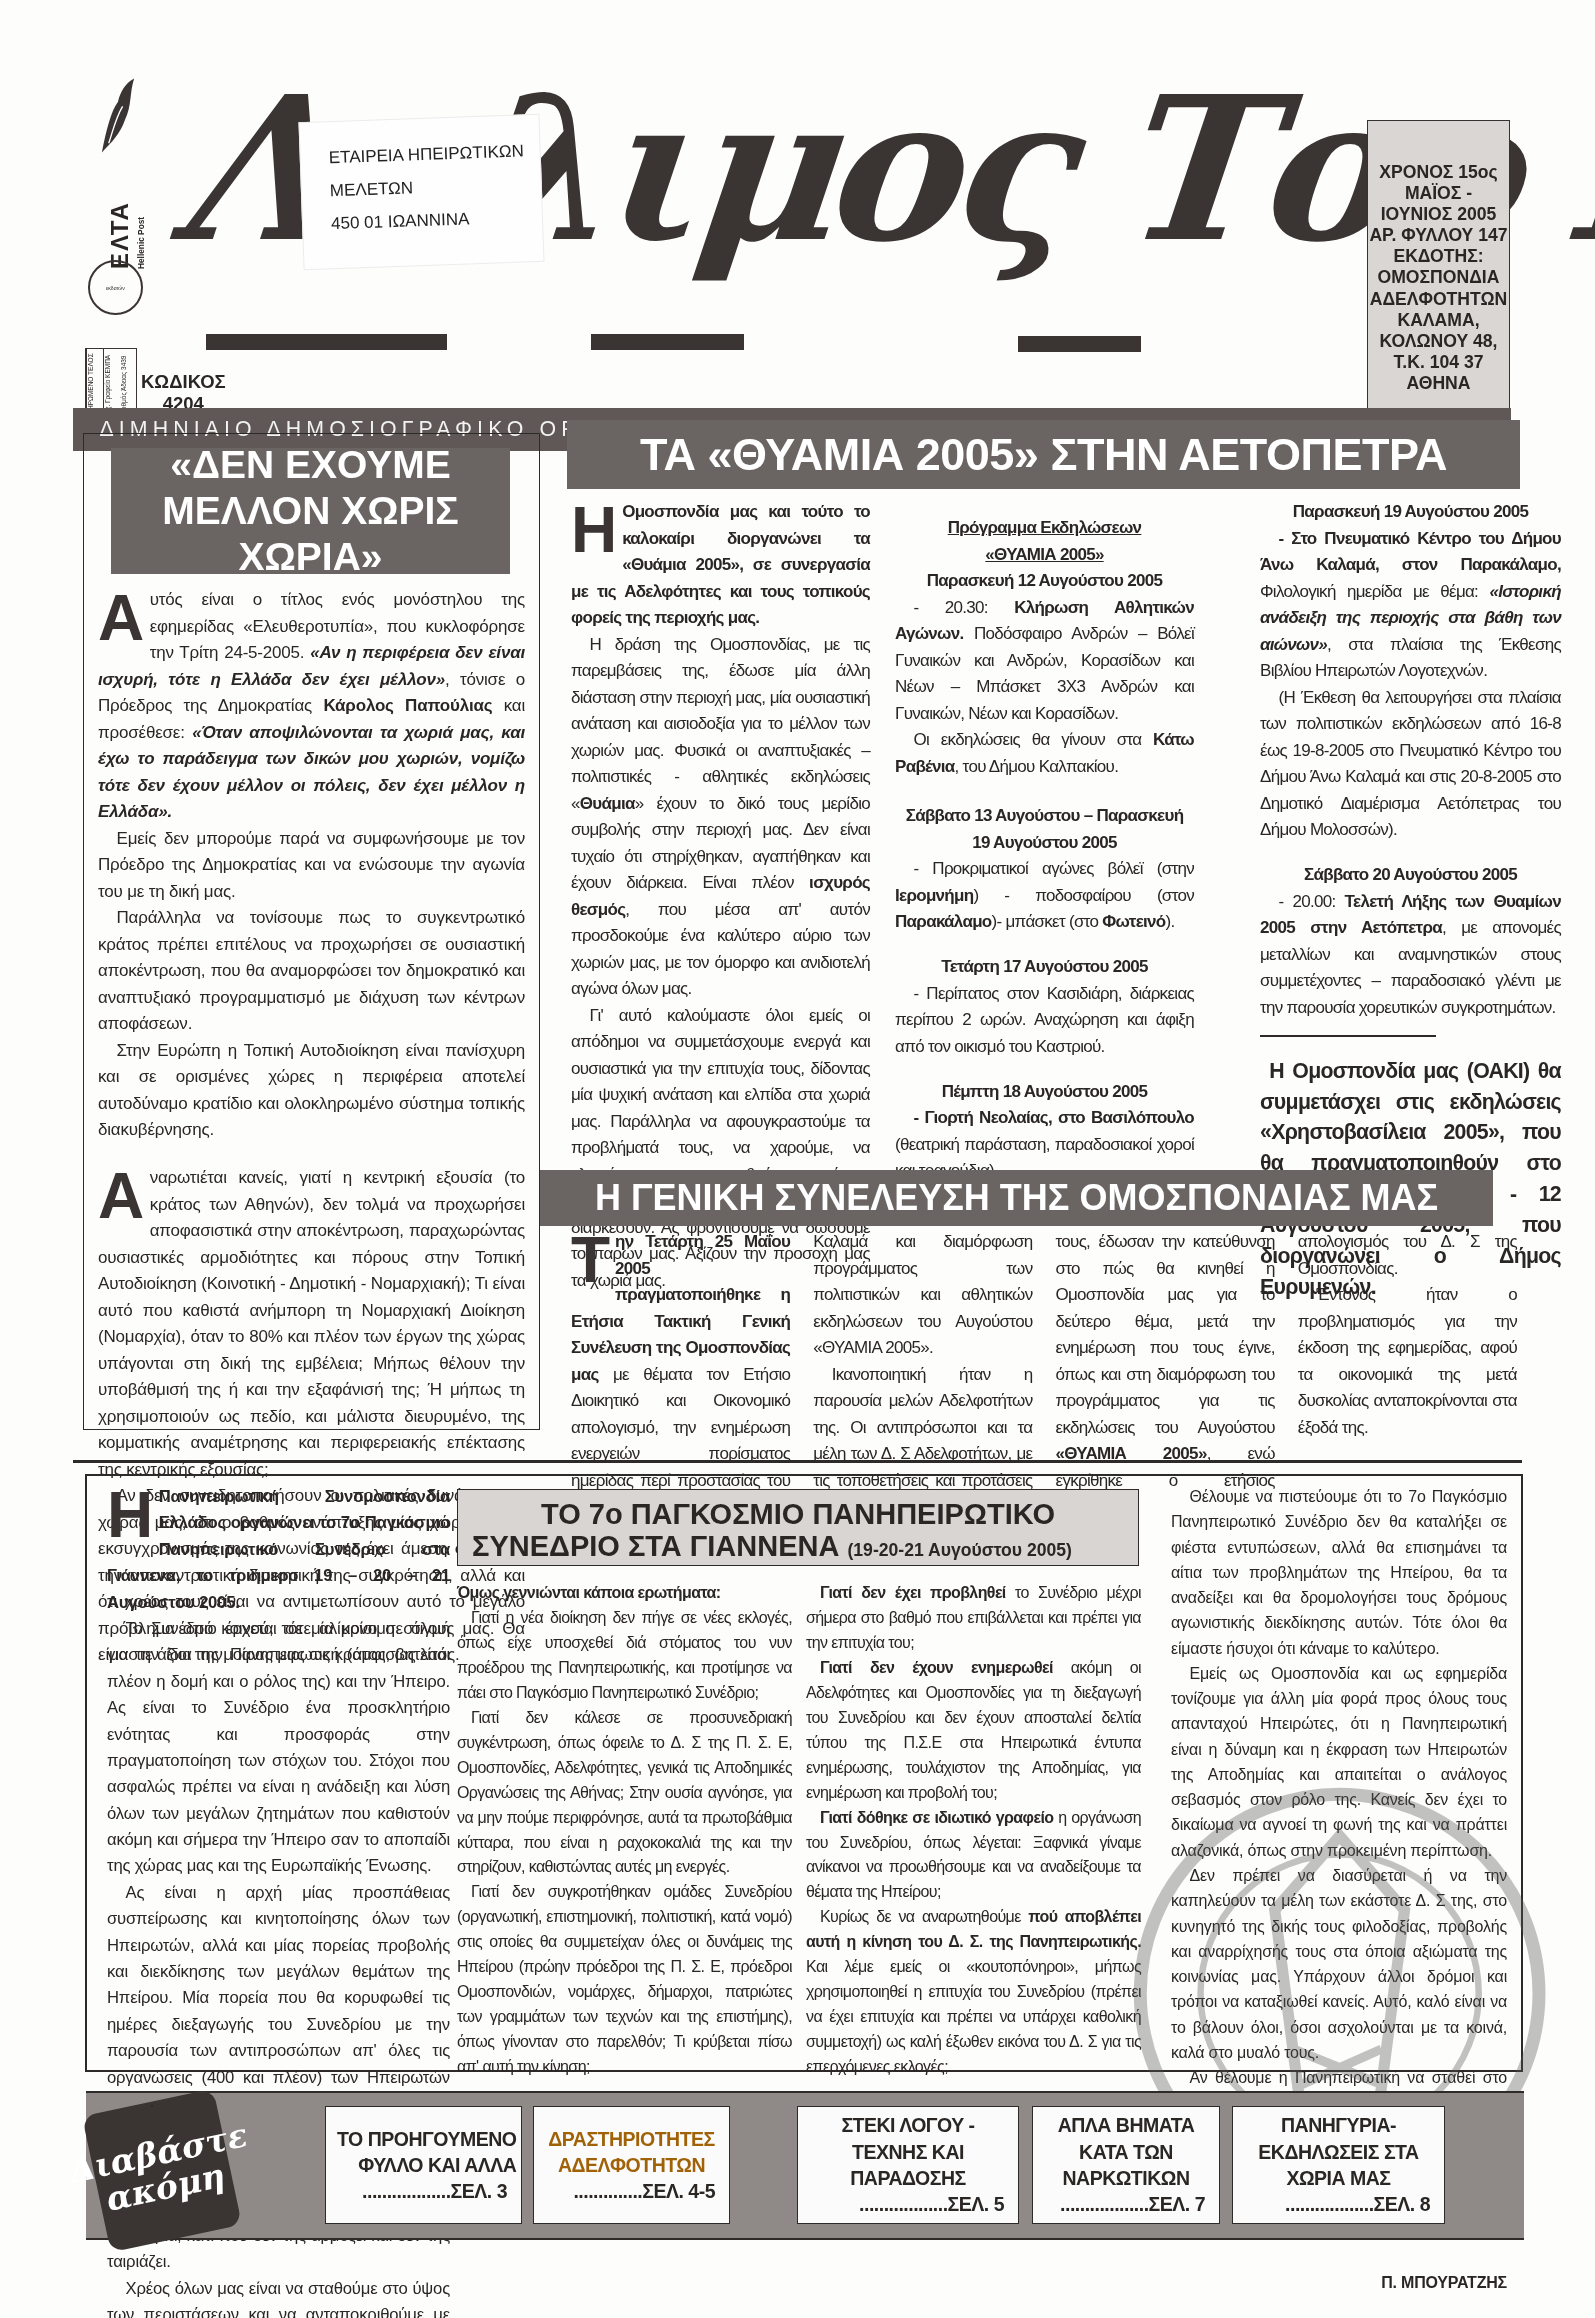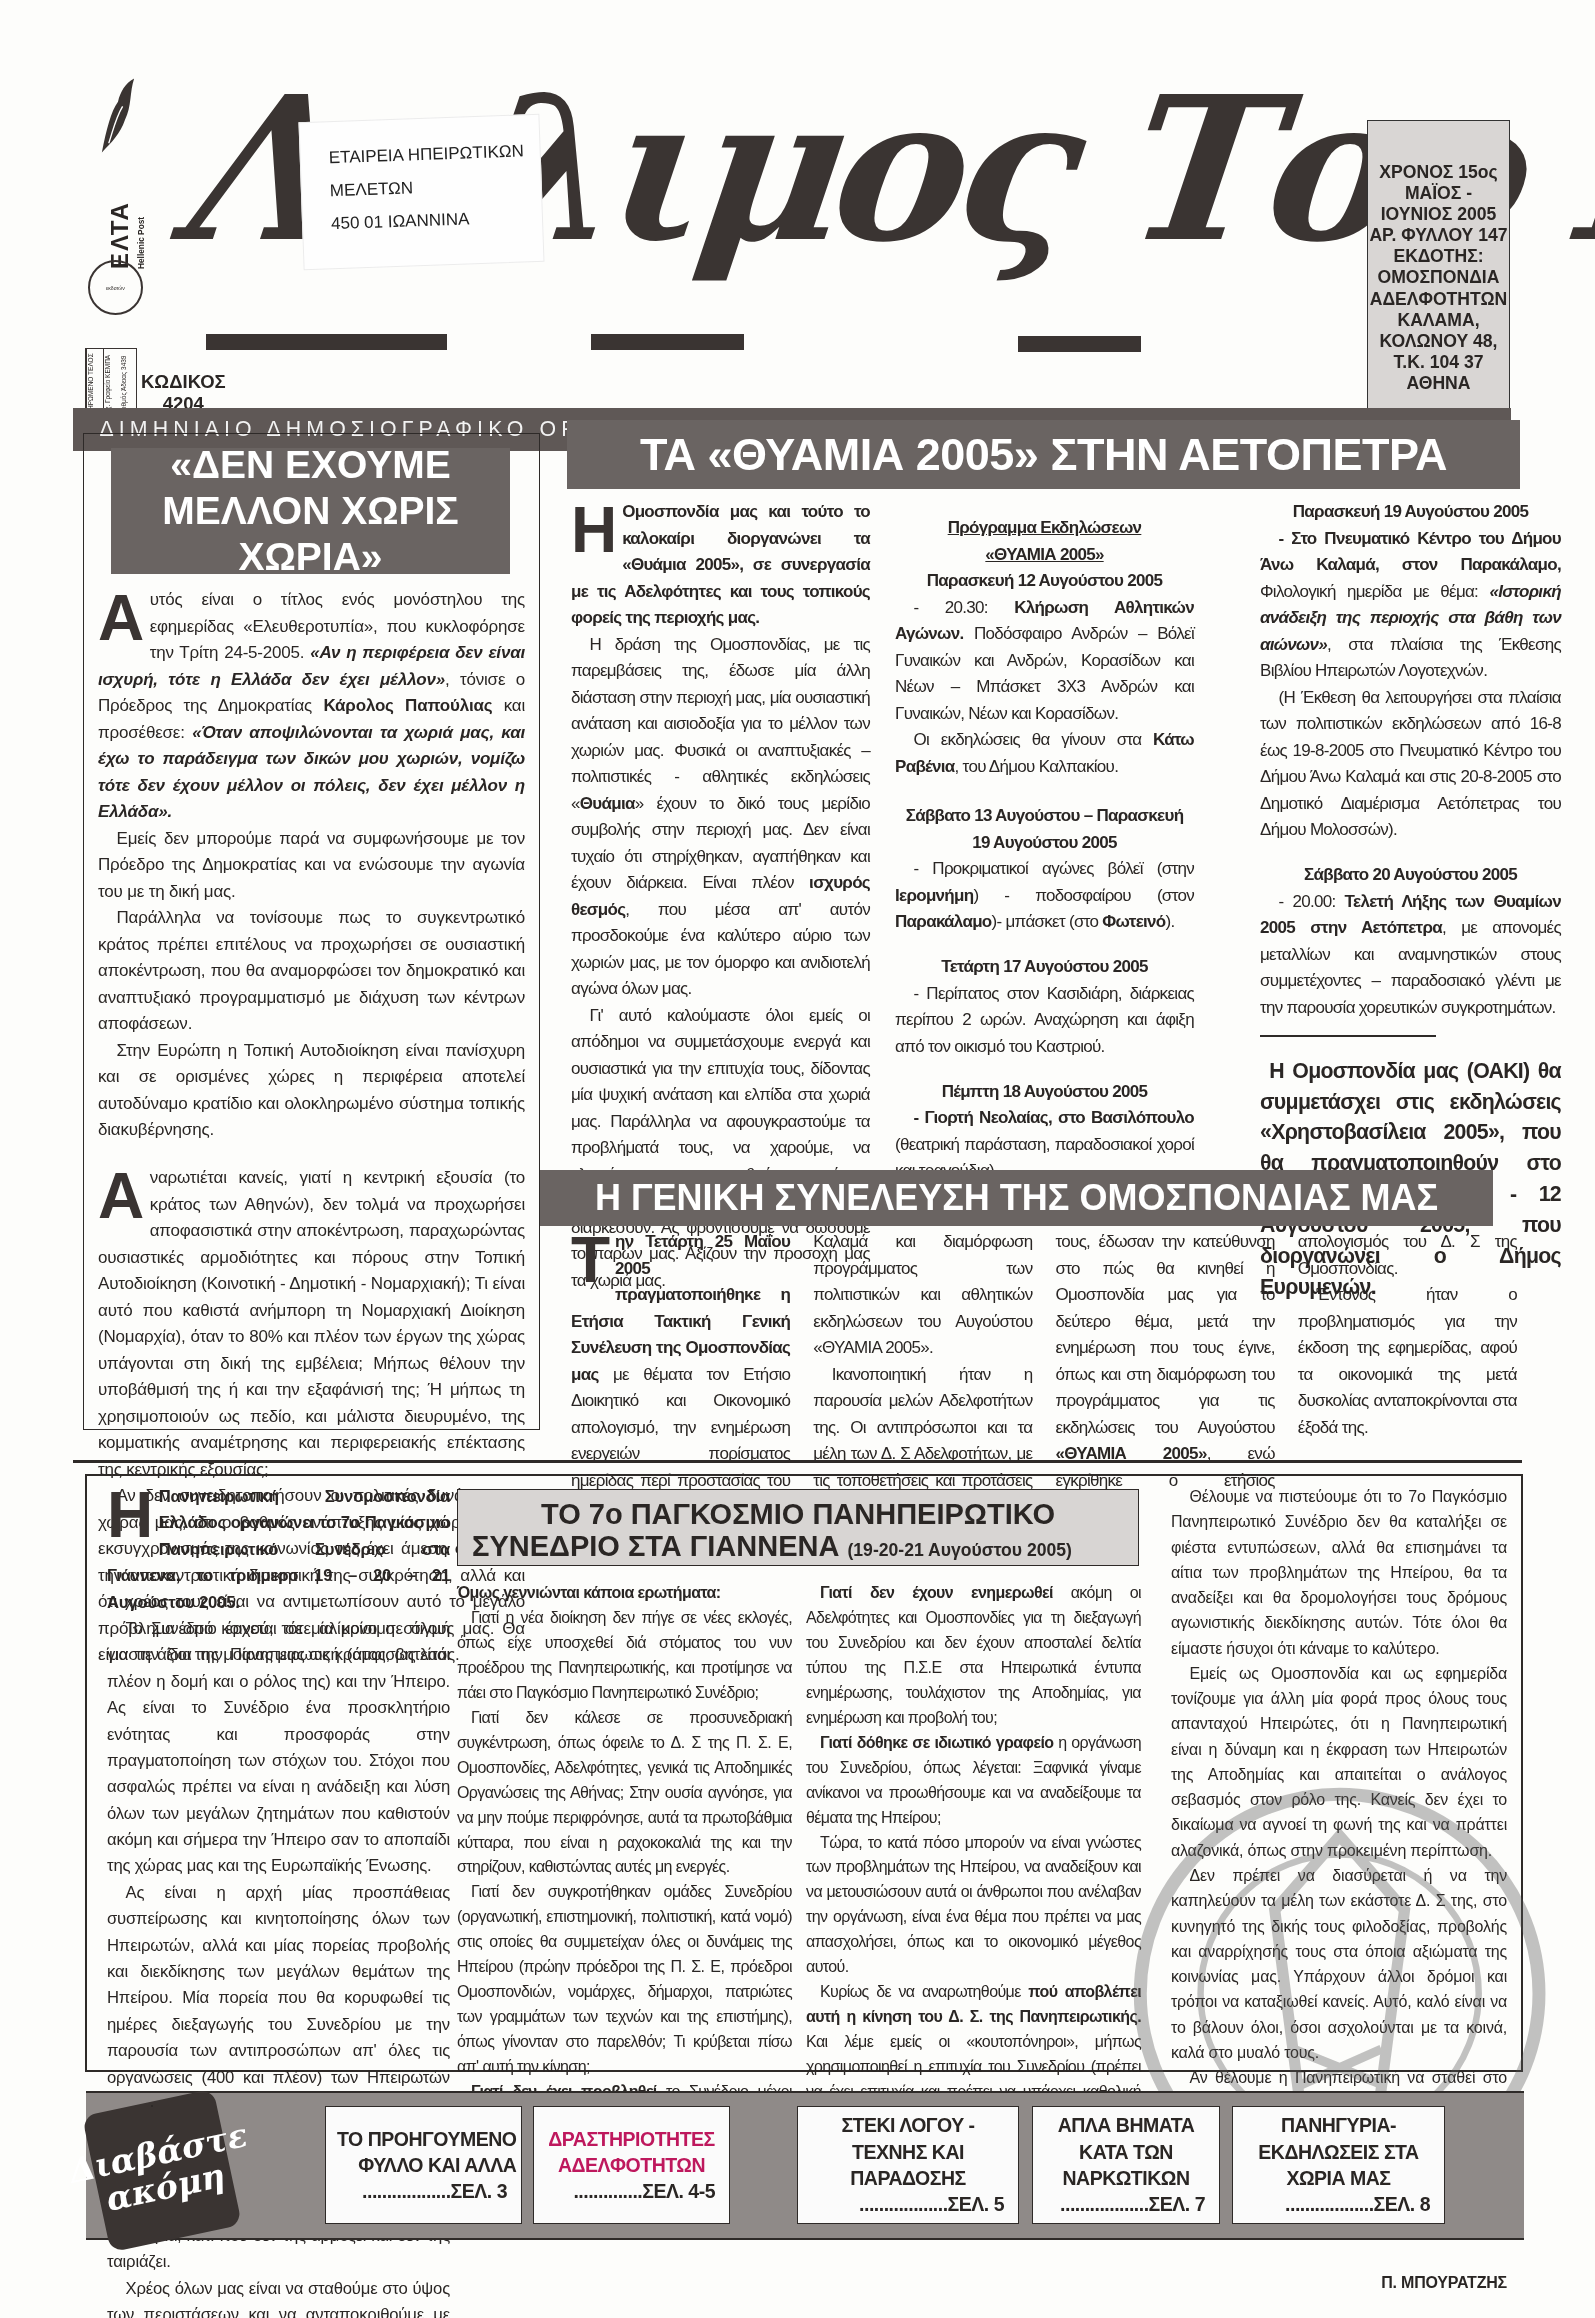--- a/index.html
+++ b/index.html
@@ -179,21 +179,20 @@
 </div>
 
 <div class="abs" style="left:457px; top:1581px; width:684px; column-count:2; column-gap:14px; font-size:16px; line-height:1.56; letter-spacing:-0.6px; text-align:justify;">
   <p style="margin:0; font-weight:bold;">Όμως γεννιώνται κάποια ερωτήματα:</p>
   <p style="margin:0; text-indent:14px;">Γιατί η νέα διοίκηση δεν πήγε σε νέες εκλογές, όπως είχε υποσχεθεί διά στόματος του νυν προέδρου της Πανηπειρωτικής, και προτίμησε να πάει στο Παγκόσμιο Πανηπειρωτικό Συνέδριο;</p>
   <p style="margin:0; text-indent:14px;">Γιατί δεν κάλεσε σε προσυνεδριακή συγκέντρωση, όπως όφειλε το Δ. Σ της Π. Σ. Ε, Ομοσπονδίες, Αδελφότητες, γενικά τις Αποδημικές Οργανώσεις της Αθήνας; Στην ουσία αγνόησε, για να μην πούμε περιφρόνησε, αυτά τα πρωτοβάθμια κύτταρα, που είναι η ραχοκοκαλιά της και την στηρίζουν, καθιστώντας αυτές μη ενεργές.</p>
   <p style="margin:0; text-indent:14px;">Γιατί δεν συγκροτήθηκαν ομάδες Συνεδρίου (οργανωτική, επιστημονική, πολιτιστική, κατά νομό) στις οποίες θα συμμετείχαν όλες οι δυνάμεις της Ηπείρου (πρώην πρόεδροι της Π. Σ. Ε, πρόεδροι Ομοσπονδιών, νομάρχες, δήμαρχοι, πατριώτες των γραμμάτων των τεχνών και της επιστήμης), όπως γίνονταν στο παρελθόν; Τι κρύβεται πίσω απ' αυτή την κίνηση;</p>
   <p style="margin:0; text-indent:14px;"><b>Γιατί δεν έχει προβληθεί</b><span> το Συνέδριο μέχρι σήμερα στο βαθμό που επιβάλλεται και πρέπει για την επιτυχία του;</span></p>
   <p style="margin:0; text-indent:14px;"><b>Γιατί δεν έχουν ενημερωθεί</b><span> ακόμη οι Αδελφότητες και Ομοσπονδίες για τη διεξαγωγή του Συνεδρίου και δεν έχουν αποσταλεί δελτία τύπου της Π.Σ.Ε στα Ηπειρωτικά έντυπα ενημέρωσης, τουλάχιστον της Αποδημίας, για ενημέρωση και προβολή του;</span></p>
   <p style="margin:0; text-indent:14px;"><b>Γιατί δόθηκε σε ιδιωτικό γραφείο</b><span> η οργάνωση του Συνεδρίου, όπως λέγεται: Ξαφνικά γίναμε ανίκανοι να προωθήσουμε και να αναδείξουμε τα θέματα της Ηπείρου;</span></p>
-  <p style="margin:0; text-indent:14px;">Τώρα, το κατά πόσο μπορούν να είναι γνώστες των προβλημάτων της Ηπείρου, να αναδείξουν και να μετουσιώσουν αυτά οι άνθρωποι που ανέλαβαν την οργάνωση, είναι ένα θέμα που πρέπει να μας απασχολήσει, όπως και το οικονομικό μέγεθος αυτού.</p>
   <p style="margin:0; text-indent:14px;"><span>Κυρίως δε να αναρωτηθούμε </span><b>πού αποβλέπει αυτή η κίνηση του Δ. Σ. της Πανηπειρωτικής.</b><span> Και λέμε εμείς οι «κουτοπόνηροι», μήπως χρησιμοποιηθεί η επιτυχία του Συνεδρίου (πρέπει να έχει επιτυχία και πρέπει να υπάρχει καθολική συμμετοχή) ως καλή έξωθεν εικόνα του Δ. Σ για τις επερχόμενες εκλογές;</span></p>
 </div>
 
 <div class="abs col" style="left:1171px; top:1484px; width:336px; font-size:16px; line-height:1.58;">
   <p>Θέλουμε να πιστεύουμε ότι το 7ο Παγκόσμιο Πανηπειρωτικό Συνέδριο δεν θα καταλήξει σε φιέστα εντυπώσεων, αλλά θα επισημάνει τα αίτια των προβλημάτων της Ηπείρου, θα τα αναδείξει και θα δρομολογήσει τους δρόμους αγωνιστικής διεκδίκησης αυτών. Τότε όλοι θα είμαστε ήσυχοι ότι κάναμε το καλύτερο.</p>
   <p>Εμείς ως Ομοσπονδία και ως εφημερίδα τονίζουμε για άλλη μία φορά προς όλους τους απανταχού Ηπειρώτες, ότι η Πανηπειρωτική είναι η δύναμη και η έκφραση των Ηπειρωτών της Αποδημίας και απαιτείται ο ανάλογος σεβασμός στον ρόλο της. Κανείς δεν έχει το δικαίωμα να αγνοεί τη φωνή της και να πράττει αλαζονικά, όπως στην προκειμένη περίπτωση.</p>
   <p>Δεν πρέπει να διασύρεται ή να την καπηλεύουν τα μέλη των εκάστοτε Δ. Σ της, στο κυνηγητό της δικής τους φιλοδοξίας, προβολής και αναρρίχησής τους στα όποια αξιώματα της κοινωνίας μας. Υπάρχουν άλλοι δρόμοι και τρόποι να καταξιωθεί κανείς. Αυτό, καλό είναι να το βάλουν όλοι, όσοι ασχολούνται με τα κοινά, καλά στο μυαλό τους.</p>
   <p><span>Αν θέλουμε η Πανηπειρωτική να σταθεί στο ύψος της, όπως της αρμόζει και απαιτούν άπαντες οι απόδημοι Ηπειρώτες, τότε πρέπει τεθούν νέες βάσεις με όραμα: </span><b>«Μέσα από την ενότητα, τη μαζικότητα, τον προβληματισμό και την πάλη, η ανάπτυξη της Ηπείρου είναι ορατή».</b></p>
   <p class="nod" style="text-align:right; font-weight:bold; margin-top:28px;">Π. ΜΠΟΥΡΑΤΖΗΣ</p>
 </div>
@@ -249,21 +248,21 @@
 
 <div class="abs promo-card" style="left:151px;top:2106px;width:0;height:0;border:none;"></div>
 
 <div class="abs promo-card" style="left:151px;top:2106px;width:0;height:0;border:none;"></div>
 
 <a class="abs promo-card" href="#" style="left:325px; top:2106px; width:197px; height:118px;">
   <span style="color:#2a2624; padding:0 4.6px;text-align:right;">ΤΟ ΠΡΟΗΓΟΥΜΕΝΟ ΦΥΛΛΟ ΚΑΙ ΑΛΛΑ</span>
   <span class="promo-page" style="color:#2a2624;">..................ΣΕΛ. 3</span>
 </a>
 <a class="abs promo-card" href="#" style="left:533px; top:2106px; width:197px; height:118px;">
-  <span style="color:#be185d; padding:0 22px;">ΔΡΑΣΤΗΡΙΟΤΗΤΕΣ ΑΔΕΛΦΟΤΗΤΩΝ</span>
+  <span style="color:#a16207; padding:0 22px;">ΔΡΑΣΤΗΡΙΟΤΗΤΕΣ ΑΔΕΛΦΟΤΗΤΩΝ</span>
   <span class="promo-page" style="color:#2a2624;">..............ΣΕΛ. 4-5</span>
 </a>
 <a class="abs promo-card" href="#" style="left:797px; top:2106px; width:222px; height:118px;">
   <span style="color:#2a2624; padding:0 4.6px;">ΣΤΕΚΙ ΛΟΓΟΥ - ΤΕΧΝΗΣ ΚΑΙ ΠΑΡΑΔΟΣΗΣ</span>
   <span class="promo-page" style="color:#2a2624;">..................ΣΕΛ. 5</span>
 </a>
 <a class="abs promo-card" href="#" style="left:1032px; top:2106px; width:188px; height:118px;">
   <span style="color:#2a2624; padding:0 4.6px;">ΑΠΛΑ ΒΗΜΑΤΑ ΚΑΤΑ ΤΩΝ ΝΑΡΚΩΤΙΚΩΝ</span>
   <span class="promo-page" style="color:#2a2624;">..................ΣΕΛ. 7</span>
 </a>

